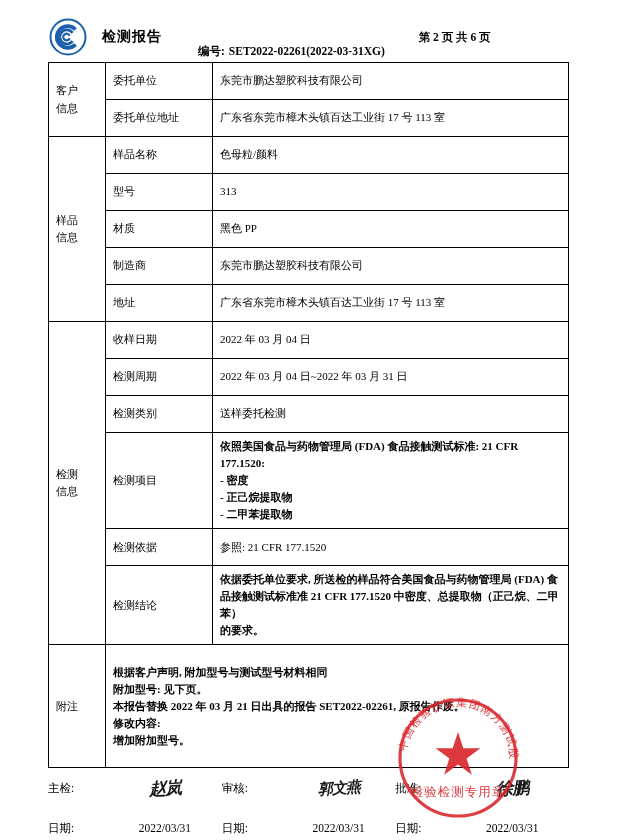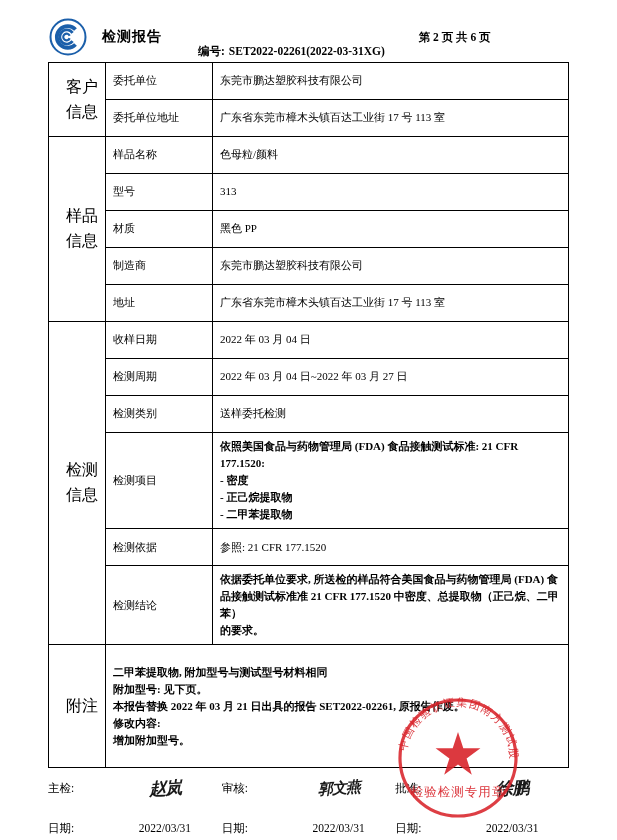--- a/index.html
+++ b/index.html
@@ -67,22 +67,22 @@
     font-size: 11px;
   }
   table.main td {
     border: 1px solid #000;
     padding: 5px 7px;
     vertical-align: middle;
     line-height: 1.55;
   }
   td.cat {
     width: 42px;
-    text-align: right;
-    font-size: 16px;
+    text-align: left;
+    font-size: 11px;
     padding: 4px 2px;
     line-height: 1.5;
   }
   td.key {
     width: 92px;
     padding-left: 9px;
     font-size: 11px;
   }
   td.val {
     font-size: 11px;
@@ -218,21 +218,21 @@
       <tr>
         <td class="cat" rowspan="6">
           <div>检测</div>
           <div>信息</div>
         </td>
         <td class="key row-h">收样日期</td>
         <td class="val row-h">2022 年 03 月 04 日</td>
       </tr>
       <tr>
         <td class="key row-h">检测周期</td>
-        <td class="val row-h">2022 年 03 月 04 日~2022 年 03 月 27 日</td>
+        <td class="val row-h">2022 年 03 月 04 日~2022 年 03 月 31 日</td>
       </tr>
       <tr>
         <td class="key row-h">检测类别</td>
         <td class="val row-h">送样委托检测</td>
       </tr>
       <tr>
         <td class="key">检测项目</td>
         <td class="val multiline">
           <span class="indent-line">依照美国食品与药物管理局 (FDA) 食品接触测试标准: 21 CFR</span>
           <span class="indent-line">177.1520:</span>
@@ -250,21 +250,21 @@
         <td class="val multiline">
           <span class="indent-line">依据委托单位要求, 所送检的样品符合美国食品与药物管理局 (FDA) 食</span>
           <span class="indent-line">品接触测试标准准 21 CFR 177.1520 中密度、总提取物（正己烷、二甲苯）</span>
           <span class="indent-line">的要求。</span>
         </td>
       </tr>
 
       <tr>
         <td class="cat">附注</td>
         <td class="remark-body" colspan="2">
-          <span class="indent-line">二甲苯提取物, 附加型号与测试型号材料相同</span>
+          <span class="indent-line">根据客户声明, 附加型号与测试型号材料相同</span>
           <span class="indent-line">附加型号: 见下页。</span>
           <span class="indent-line">本报告替换 2022 年 03 月 21 日出具的报告 SET2022-02261, 原报告作废。</span>
           <span class="indent-line">修改内容:</span>
           <span class="indent-line">增加附加型号。</span>
         </td>
       </tr>
     </tbody>
   </table>
 
   <div class="sign-wrap">

